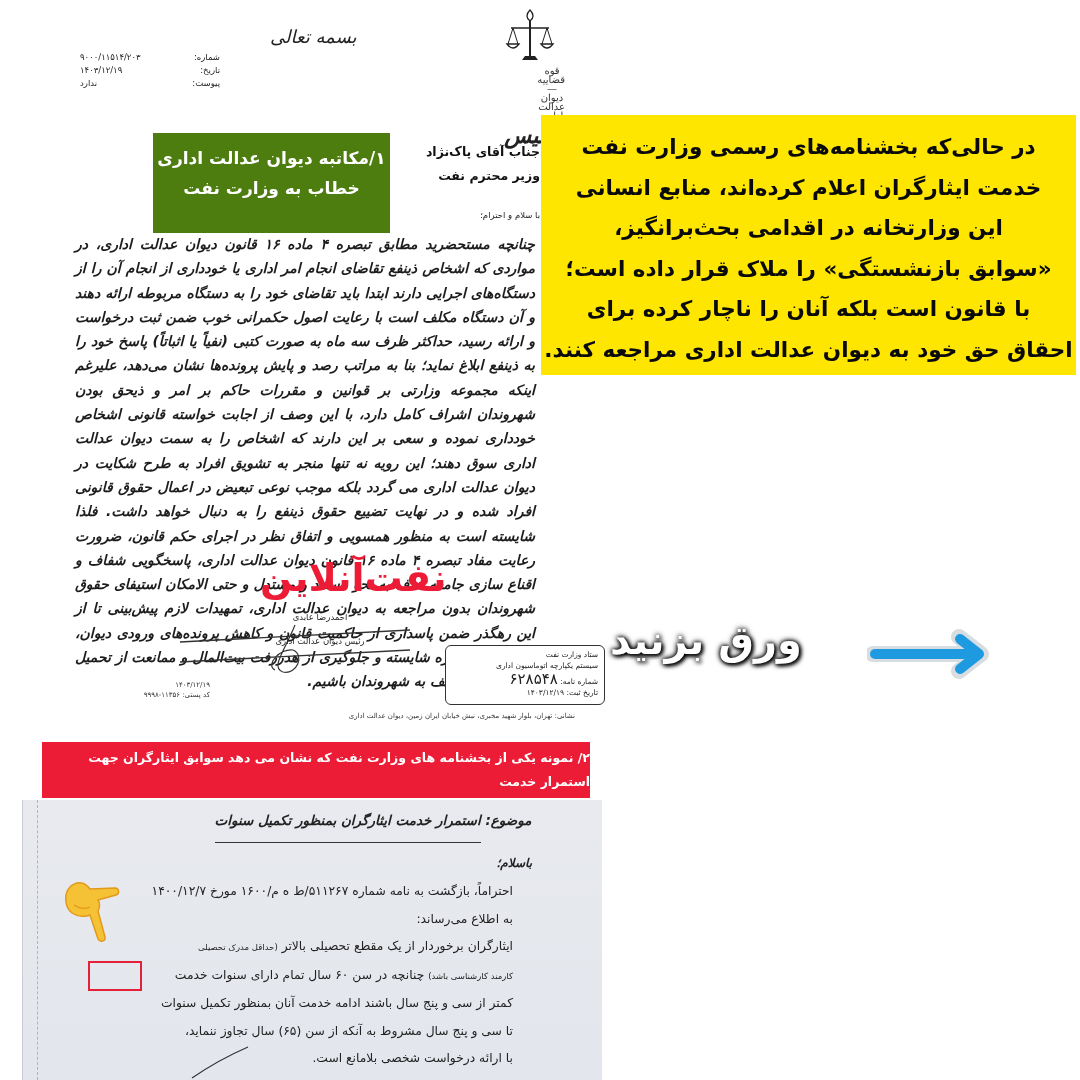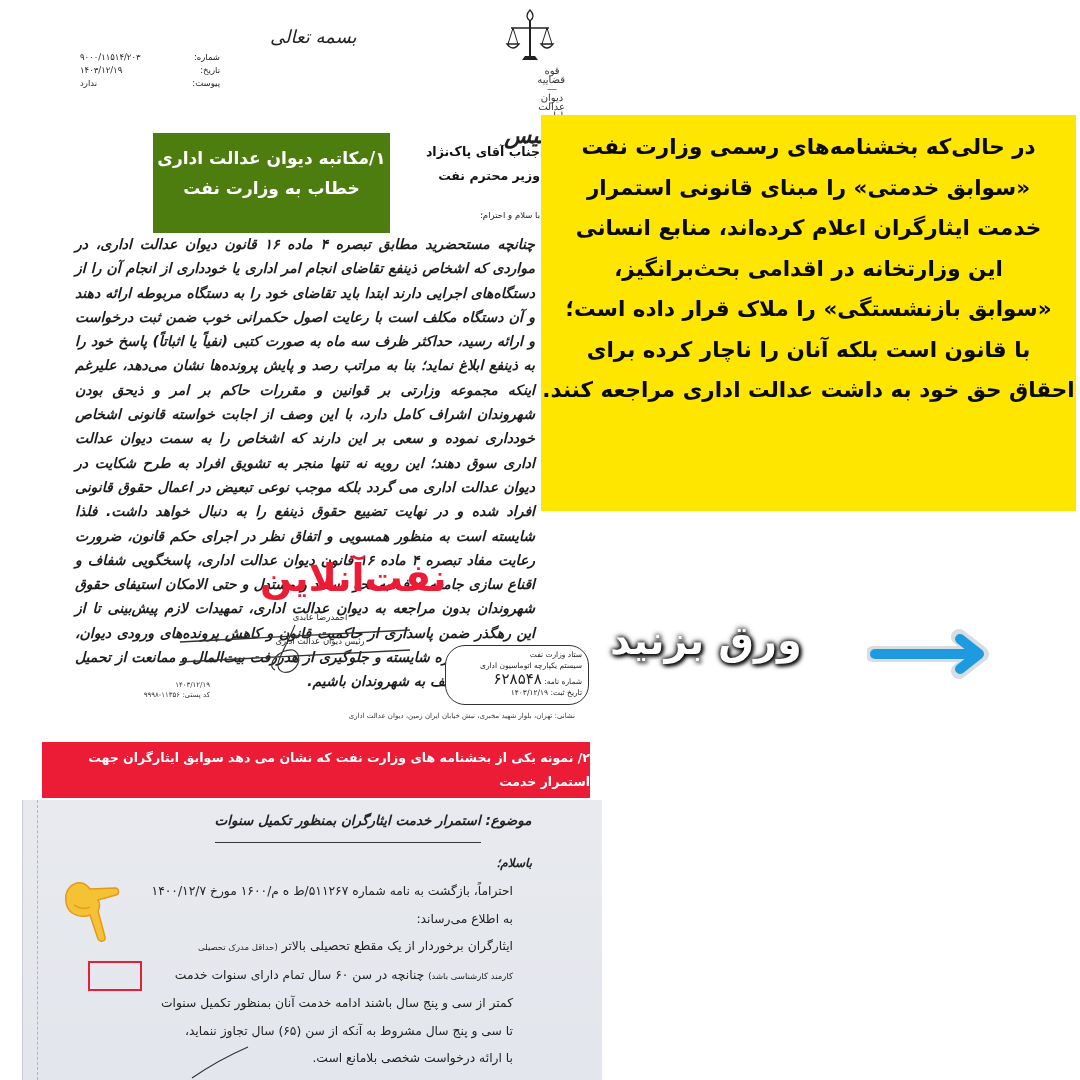--- a/index.html
+++ b/index.html
@@ -24,28 +24,28 @@
   .greeting { position: absolute; right: 10px; top: 210px; direction: rtl; font-size: 8.5px; color: #222; }
 
   .body-text { position: absolute; left: 35px; top: 232px; width: 460px; direction: rtl; text-align: justify; text-align-last: right;
                font-size: 14px; line-height: 24.3px; color: #1d1d1d; font-weight: bold; font-style: italic; }
   .watermark { position: absolute; left: 220px; top: 556px; color: #ec1c36; font-weight: bold; font-size: 38px; direction: rtl; letter-spacing: -1px; }
 
   .signature { position: absolute; left: 180px; top: 612px; width: 200px; direction: rtl; text-align: center; font-size: 8.5px; color: #222; }
   .signature .title { margin-top: 14px; }
   .sig-lines { position: absolute; left: 175px; top: 618px; }
 
-  .stamp { position: absolute; left: 405px; top: 645px; width: 144px; height: 60px; border: 1.5px solid #333; border-radius: 20px;
+  .stamp { position: absolute; left: 405px; top: 645px; width: 160px; height: 60px; border: 1.5px solid #333; border-radius: 6px;
            direction: rtl; text-align: right; padding: 3px 6px; font-size: 7.5px; line-height: 11px; color: #222; background: #fff; }
   .stamp .num { font-size: 15px; letter-spacing: 2px; line-height: 16px; }
   .postal { position: absolute; left: 60px; top: 680px; width: 110px; direction: rtl; font-size: 7px; line-height: 10px; color: #333; }
   .address-line { position: absolute; left: 275px; top: 712px; width: 260px; direction: rtl; text-align: right; font-size: 7px; color: #333; }
 
   
-  .yellow { position: absolute; left: 541px; top: 115px; width: 535px; height: 396px; background: #ffe600;
+  .yellow { position: absolute; left: 541px; top: 115px; width: 535px; height: 260px; background: #ffe600;
             direction: rtl; text-align: center; font-weight: bold; font-size: 21.5px; line-height: 40.5px; color: #0a0a0a; padding-top: 12px; }
   .yellow .ln { display: block; white-space: nowrap; }
 
   
   .swipe { position: absolute; left: 605px; top: 615px; width: 400px; height: 80px; }
   .swipe-label { position: absolute; left: 5px; top: 2px; font-size: 40px; font-weight: bold; color: #fff; direction: rtl;
                  text-shadow: 0 0 4px #000, 0 0 6px #000, 2px 2px 4px #000; }
   .swipe-arrow { position: absolute; left: 262px; top: 14px; }
 
   
@@ -151,26 +151,25 @@
       <span>کد پستی:</span>
       <span>۱۱۳۵۶-۹۹۹۸</span>
     </div>
   </div>
 
   <div class="address-line">نشانی: تهران، بلوار شهید مخبری، نبش خیابان ایران زمین، دیوان عدالت اداری</div>
 </div>
 
 <div class="yellow">
   <span class="ln">در حالی‌که بخشنامه‌های رسمی وزارت نفت</span>
-  <span class="ln">«سوابق خدمتی» را مبنای قانونی استمرار</span>
   <span class="ln">خدمت ایثارگران اعلام کرده‌اند، منابع انسانی</span>
   <span class="ln">این وزارتخانه در اقدامی بحث‌برانگیز،</span>
   <span class="ln">«سوابق بازنشستگی» را ملاک قرار داده است؛</span>
   <span class="ln">با قانون است بلکه آنان را ناچار کرده برای</span>
-  <span class="ln">احقاق حق خود به داشت عدالت اداری مراجعه کنند.</span>
+  <span class="ln">احقاق حق خود به دیوان عدالت اداری مراجعه کنند.</span>
 </div>
 
 <div class="swipe">
   <div class="swipe-label">ورق بزنید</div>
   <svg class="swipe-arrow" width="130" height="50" viewBox="0 0 130 50">
     <line x1="6" y1="25" x2="108" y2="25" stroke="#d8dde2" stroke-width="16" stroke-linecap="round"></line>
     <polyline points="92,8 114,25 92,42" fill="none" stroke="#d8dde2" stroke-width="16" stroke-linecap="round" stroke-linejoin="round"></polyline>
     <line x1="8" y1="25" x2="108" y2="25" stroke="#1e9be0" stroke-width="10" stroke-linecap="round"></line>
     <polyline points="93,10 112,25 93,40" fill="none" stroke="#1e9be0" stroke-width="10" stroke-linecap="round" stroke-linejoin="round"></polyline>
   </svg>

